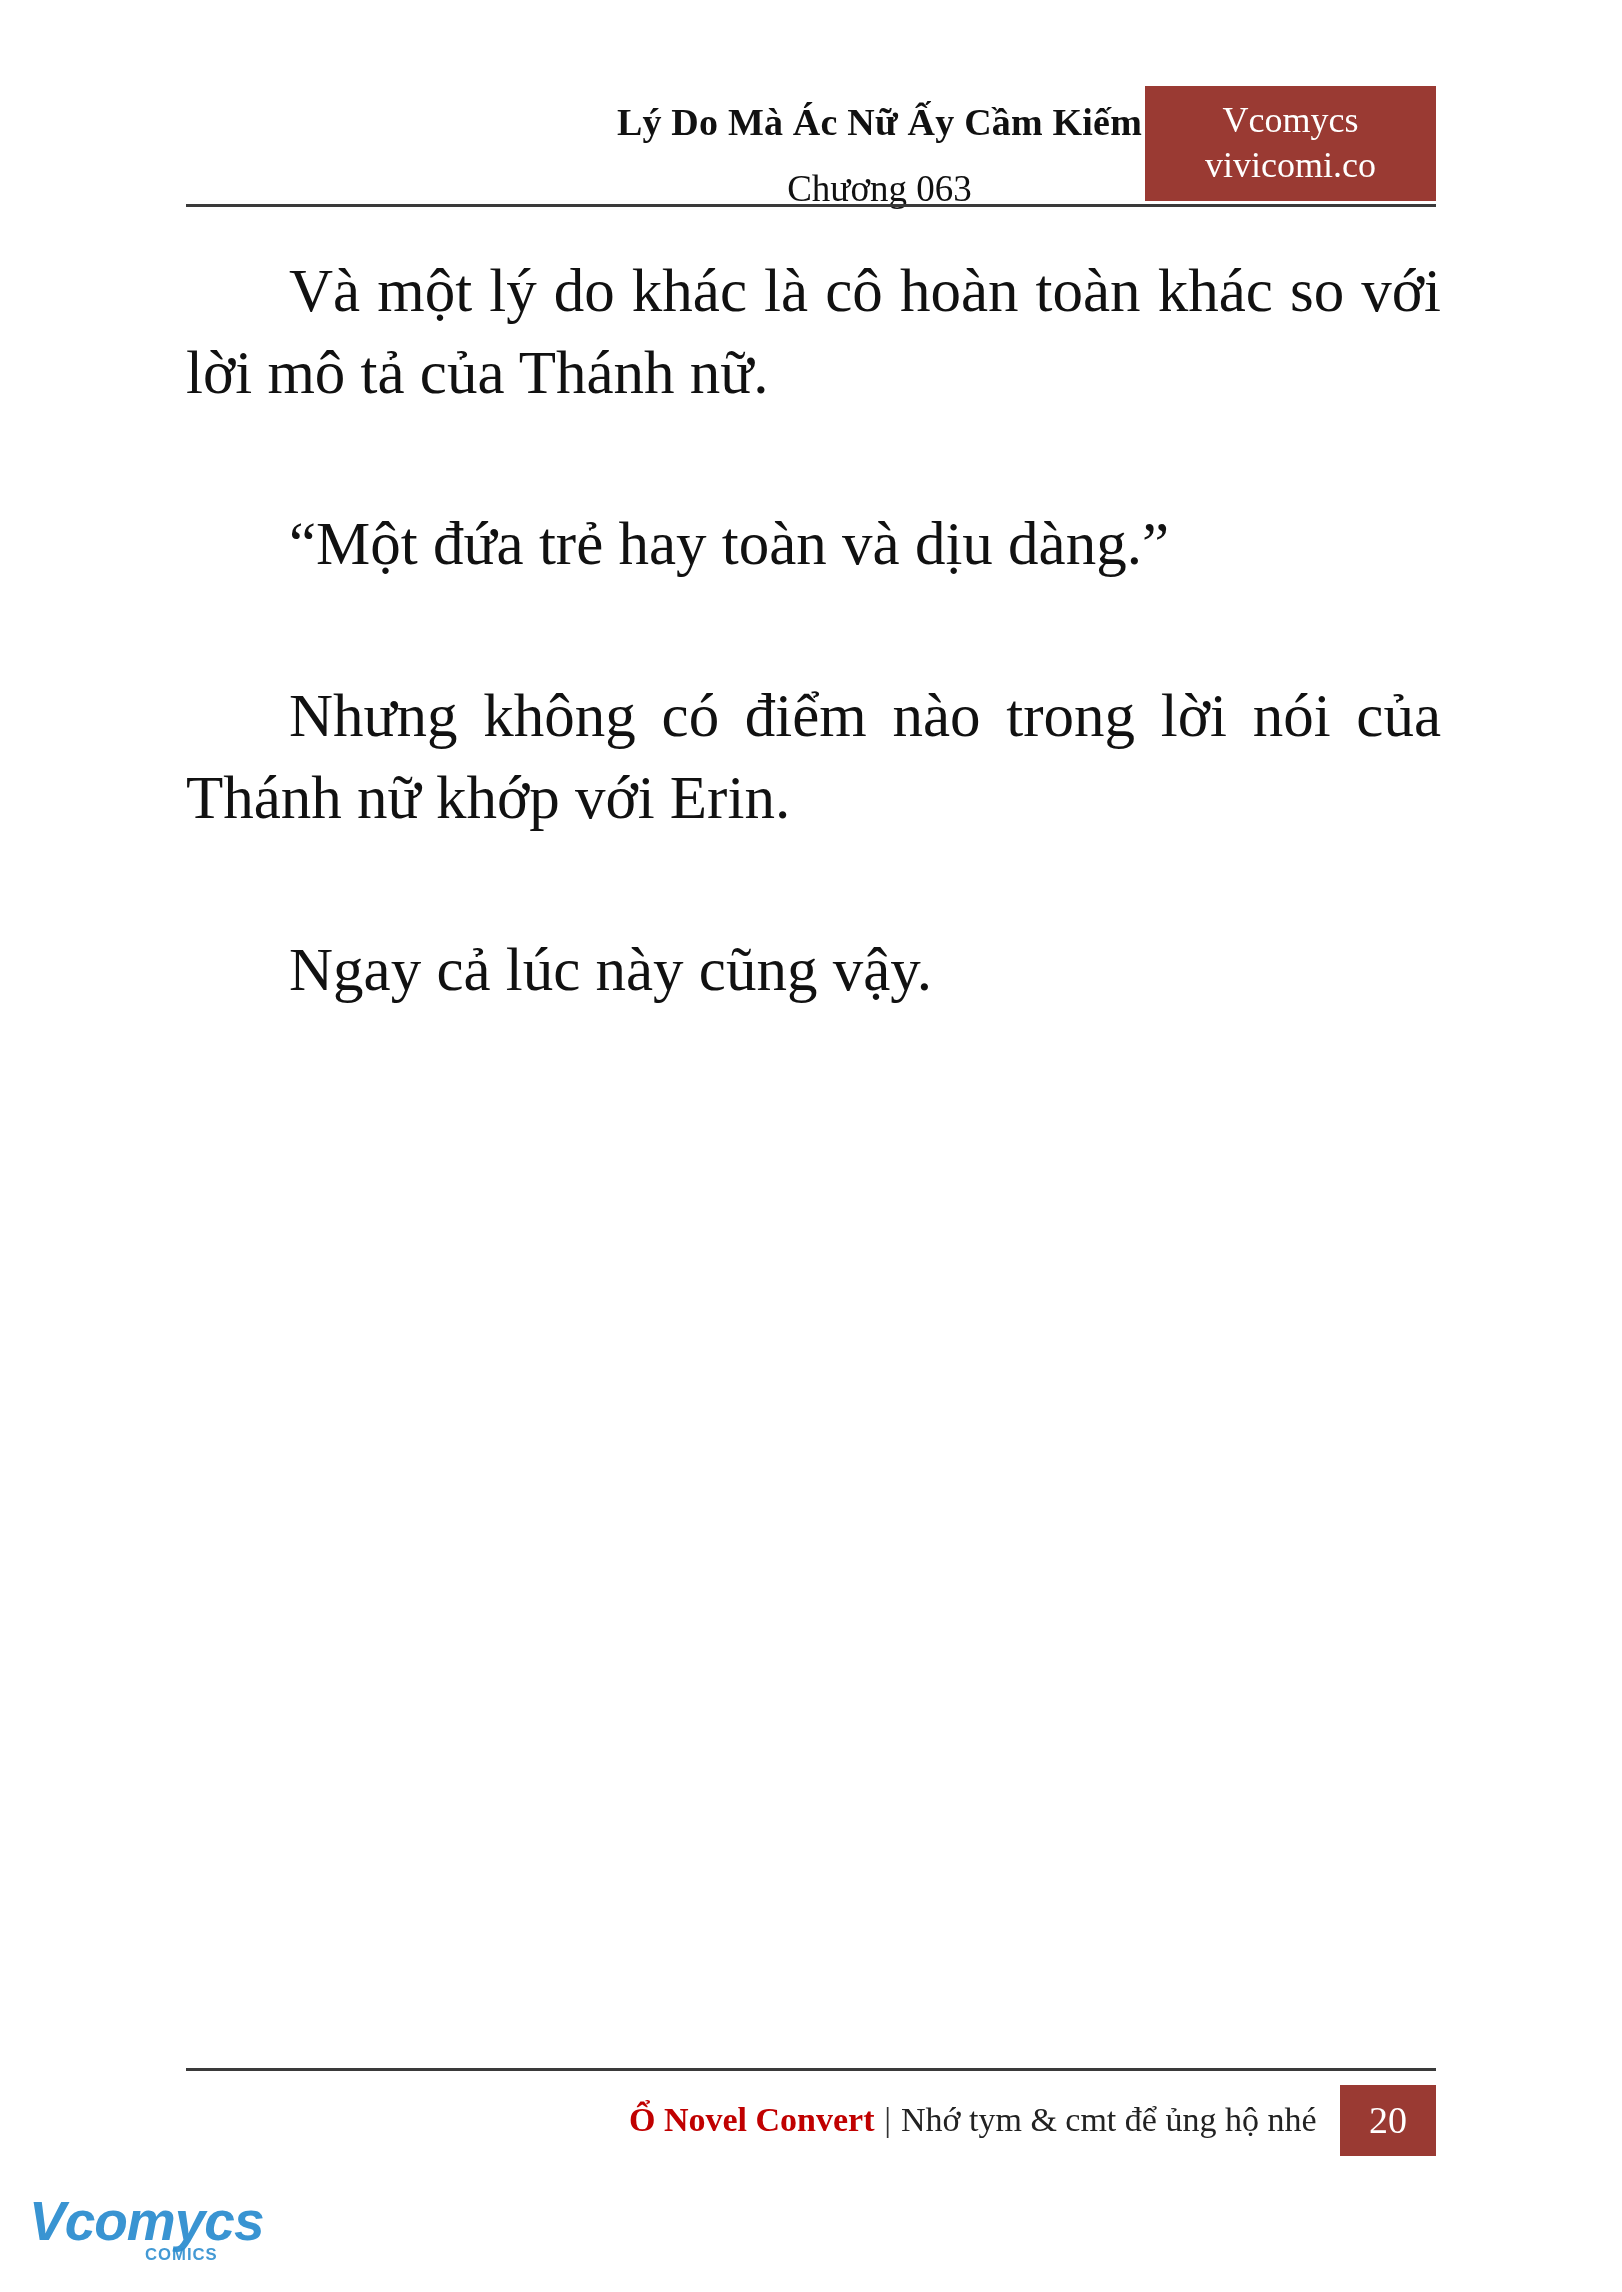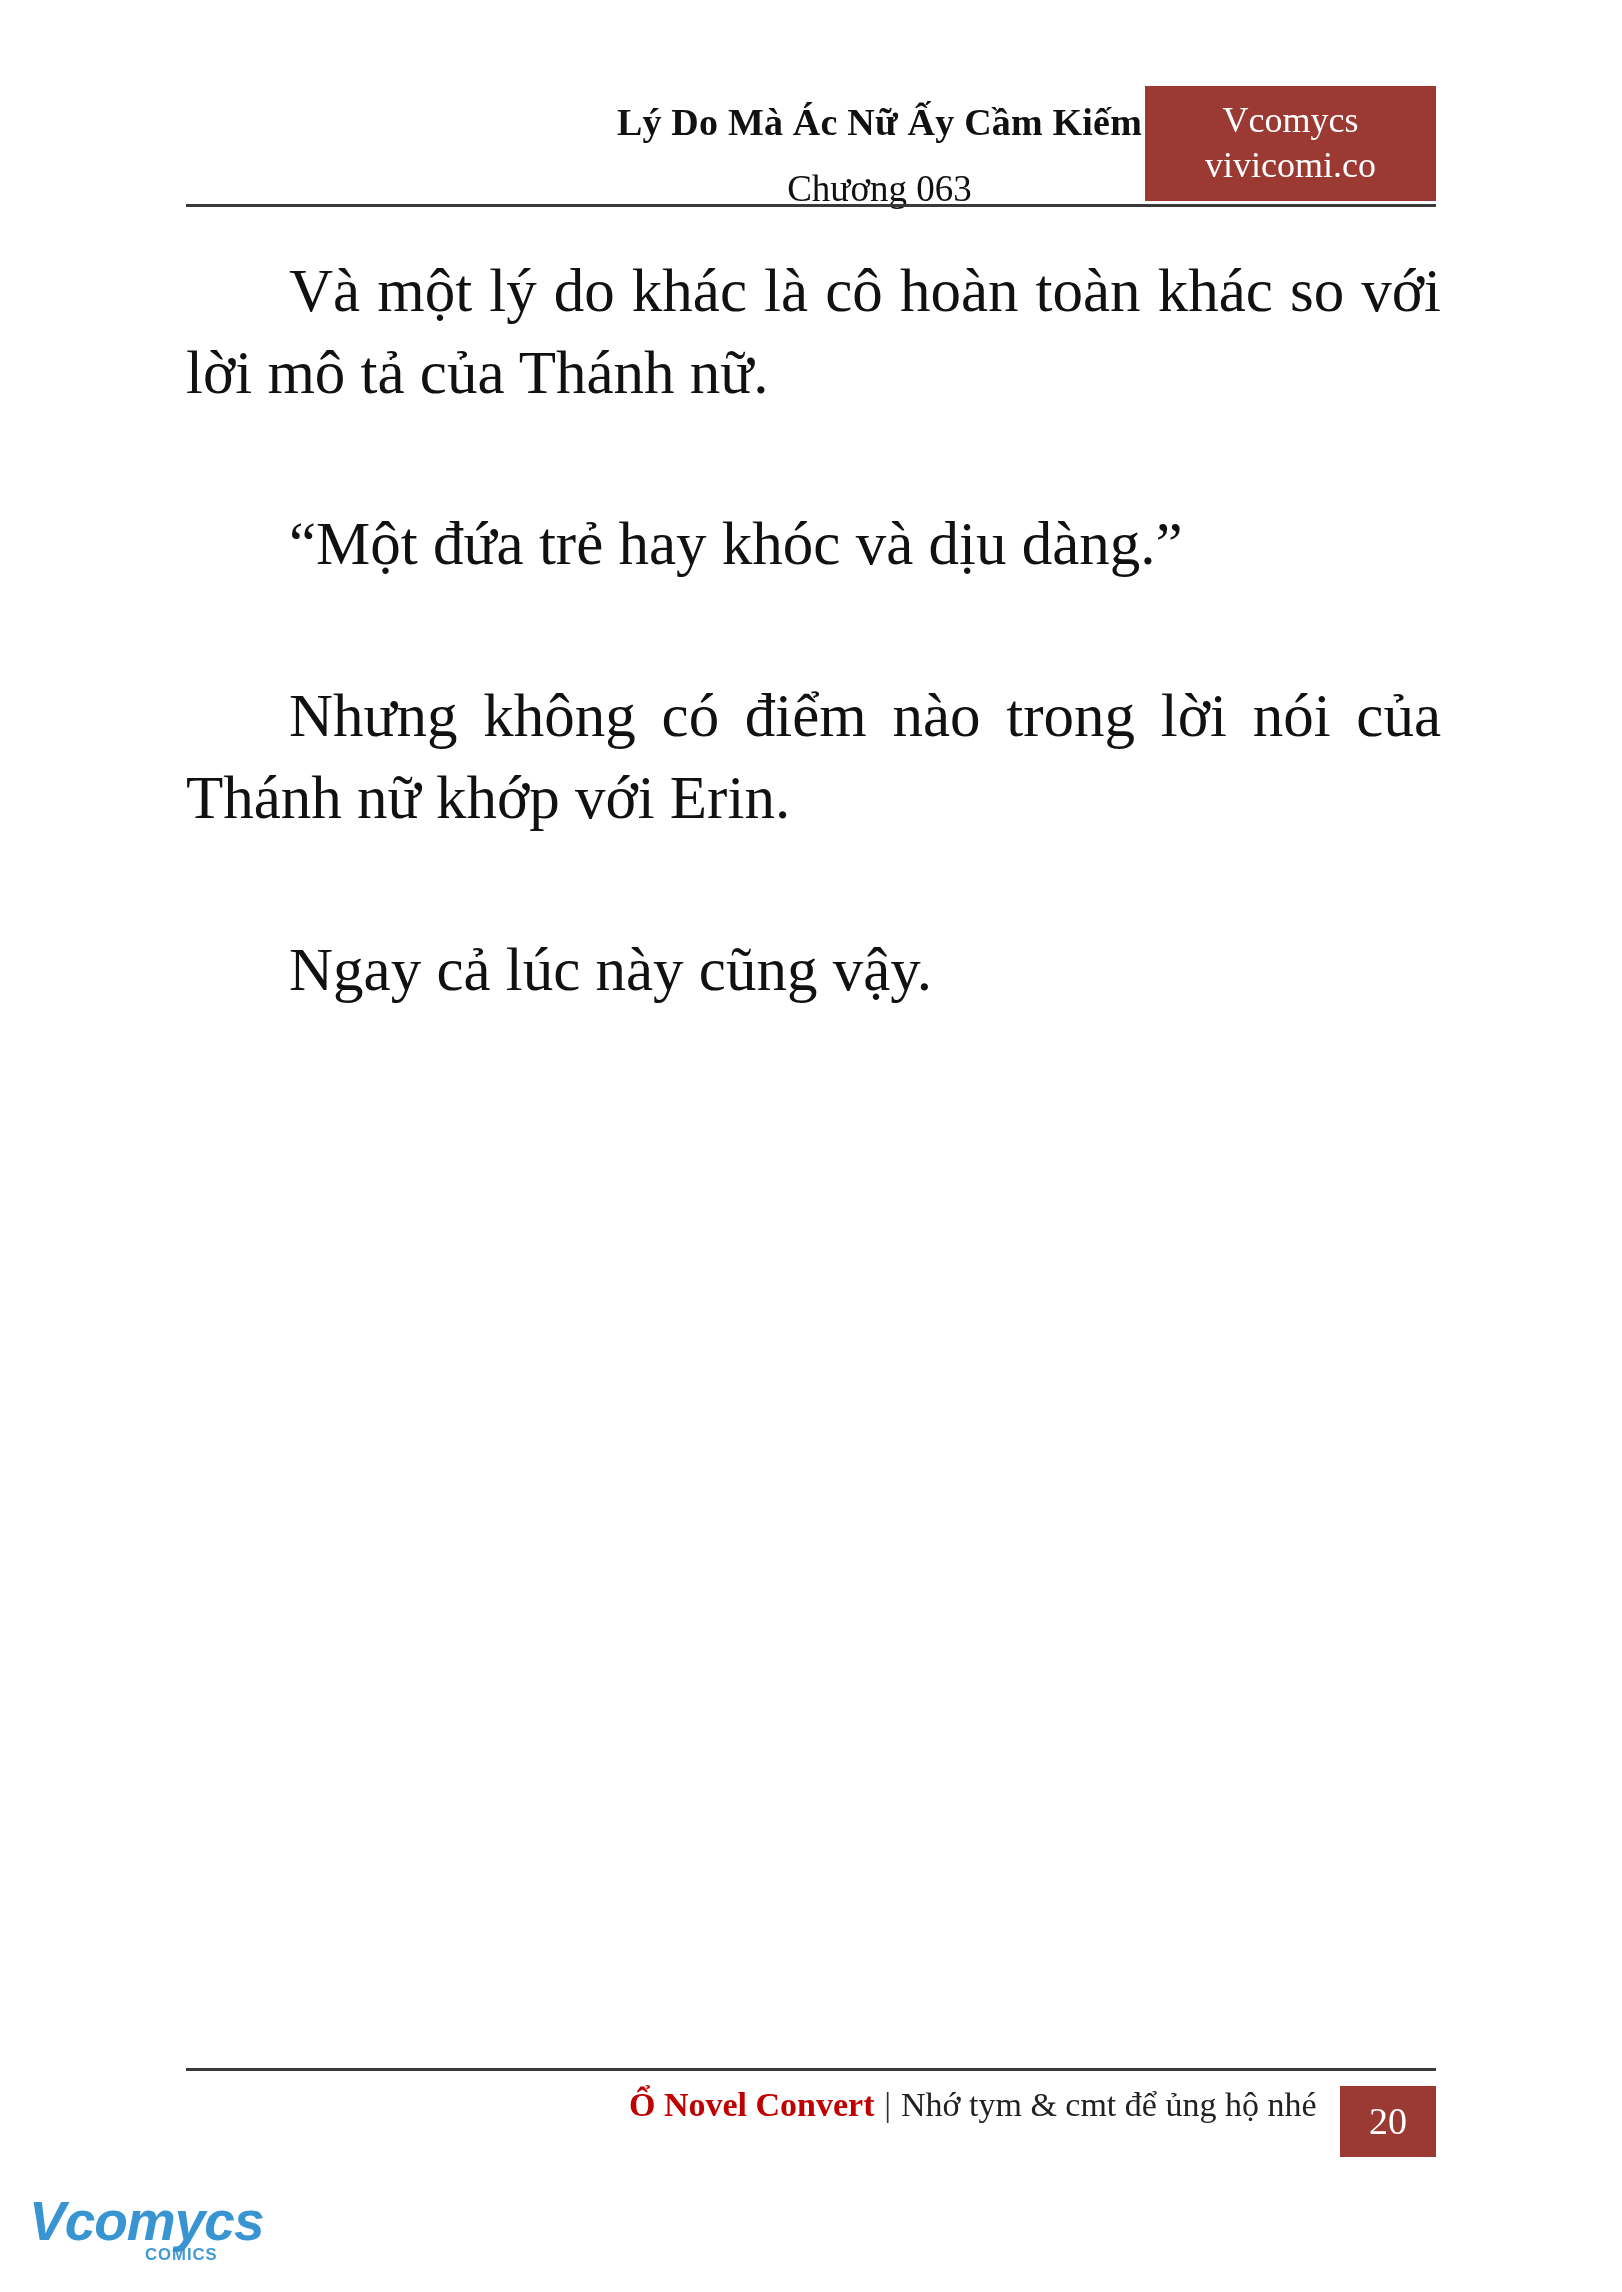--- a/index.html
+++ b/index.html
@@ -123,21 +123,21 @@
     width: 1250px;
     height: 2.9px;
     background: #3a3a3a;
   }
   .footer-inner {
     position: absolute;
     right: 0;
     top: 17.6px;
     height: 69px;
     display: flex;
-    align-items: flex-start;
+    align-items: center;
   }
   .footer-credit {
     font-family: "Liberation Serif", serif;
     font-size: 34px;
     font-weight: 700;
     color: #c00000;
     white-space: nowrap;
     margin-right: 9.8px;
   }
   .footer-sep {
@@ -208,21 +208,21 @@
     </div>
     <div class="brand-box">
       <div class="brand-name">Vcomycs</div>
       <div class="brand-url">vivicomi.co</div>
     </div>
     <div class="header-rule"></div>
   </div>
 
   <div class="content">
     <p class="para">Và một lý do khác là cô hoàn toàn khác so với lời mô tả của Thánh nữ.</p>
-    <p class="para">“Một đứa trẻ hay khóc và dịu dàng.”</p>
+    <p class="para">“Một đứa trẻ hay toàn và dịu dàng.”</p>
     <p class="para">Nhưng không có điểm nào trong lời nói của Thánh nữ khớp với Erin.</p>
     <p class="para">Ngay cả lúc này cũng vậy.</p>
   </div>
 
   <div class="footer">
     <div class="footer-rule"></div>
     <div class="footer-inner">
       <span class="footer-credit">Ổ Novel Convert</span>
       <span class="footer-sep">|</span>
       <span class="footer-note">Nhớ tym &amp; cmt để ủng hộ nhé</span>

